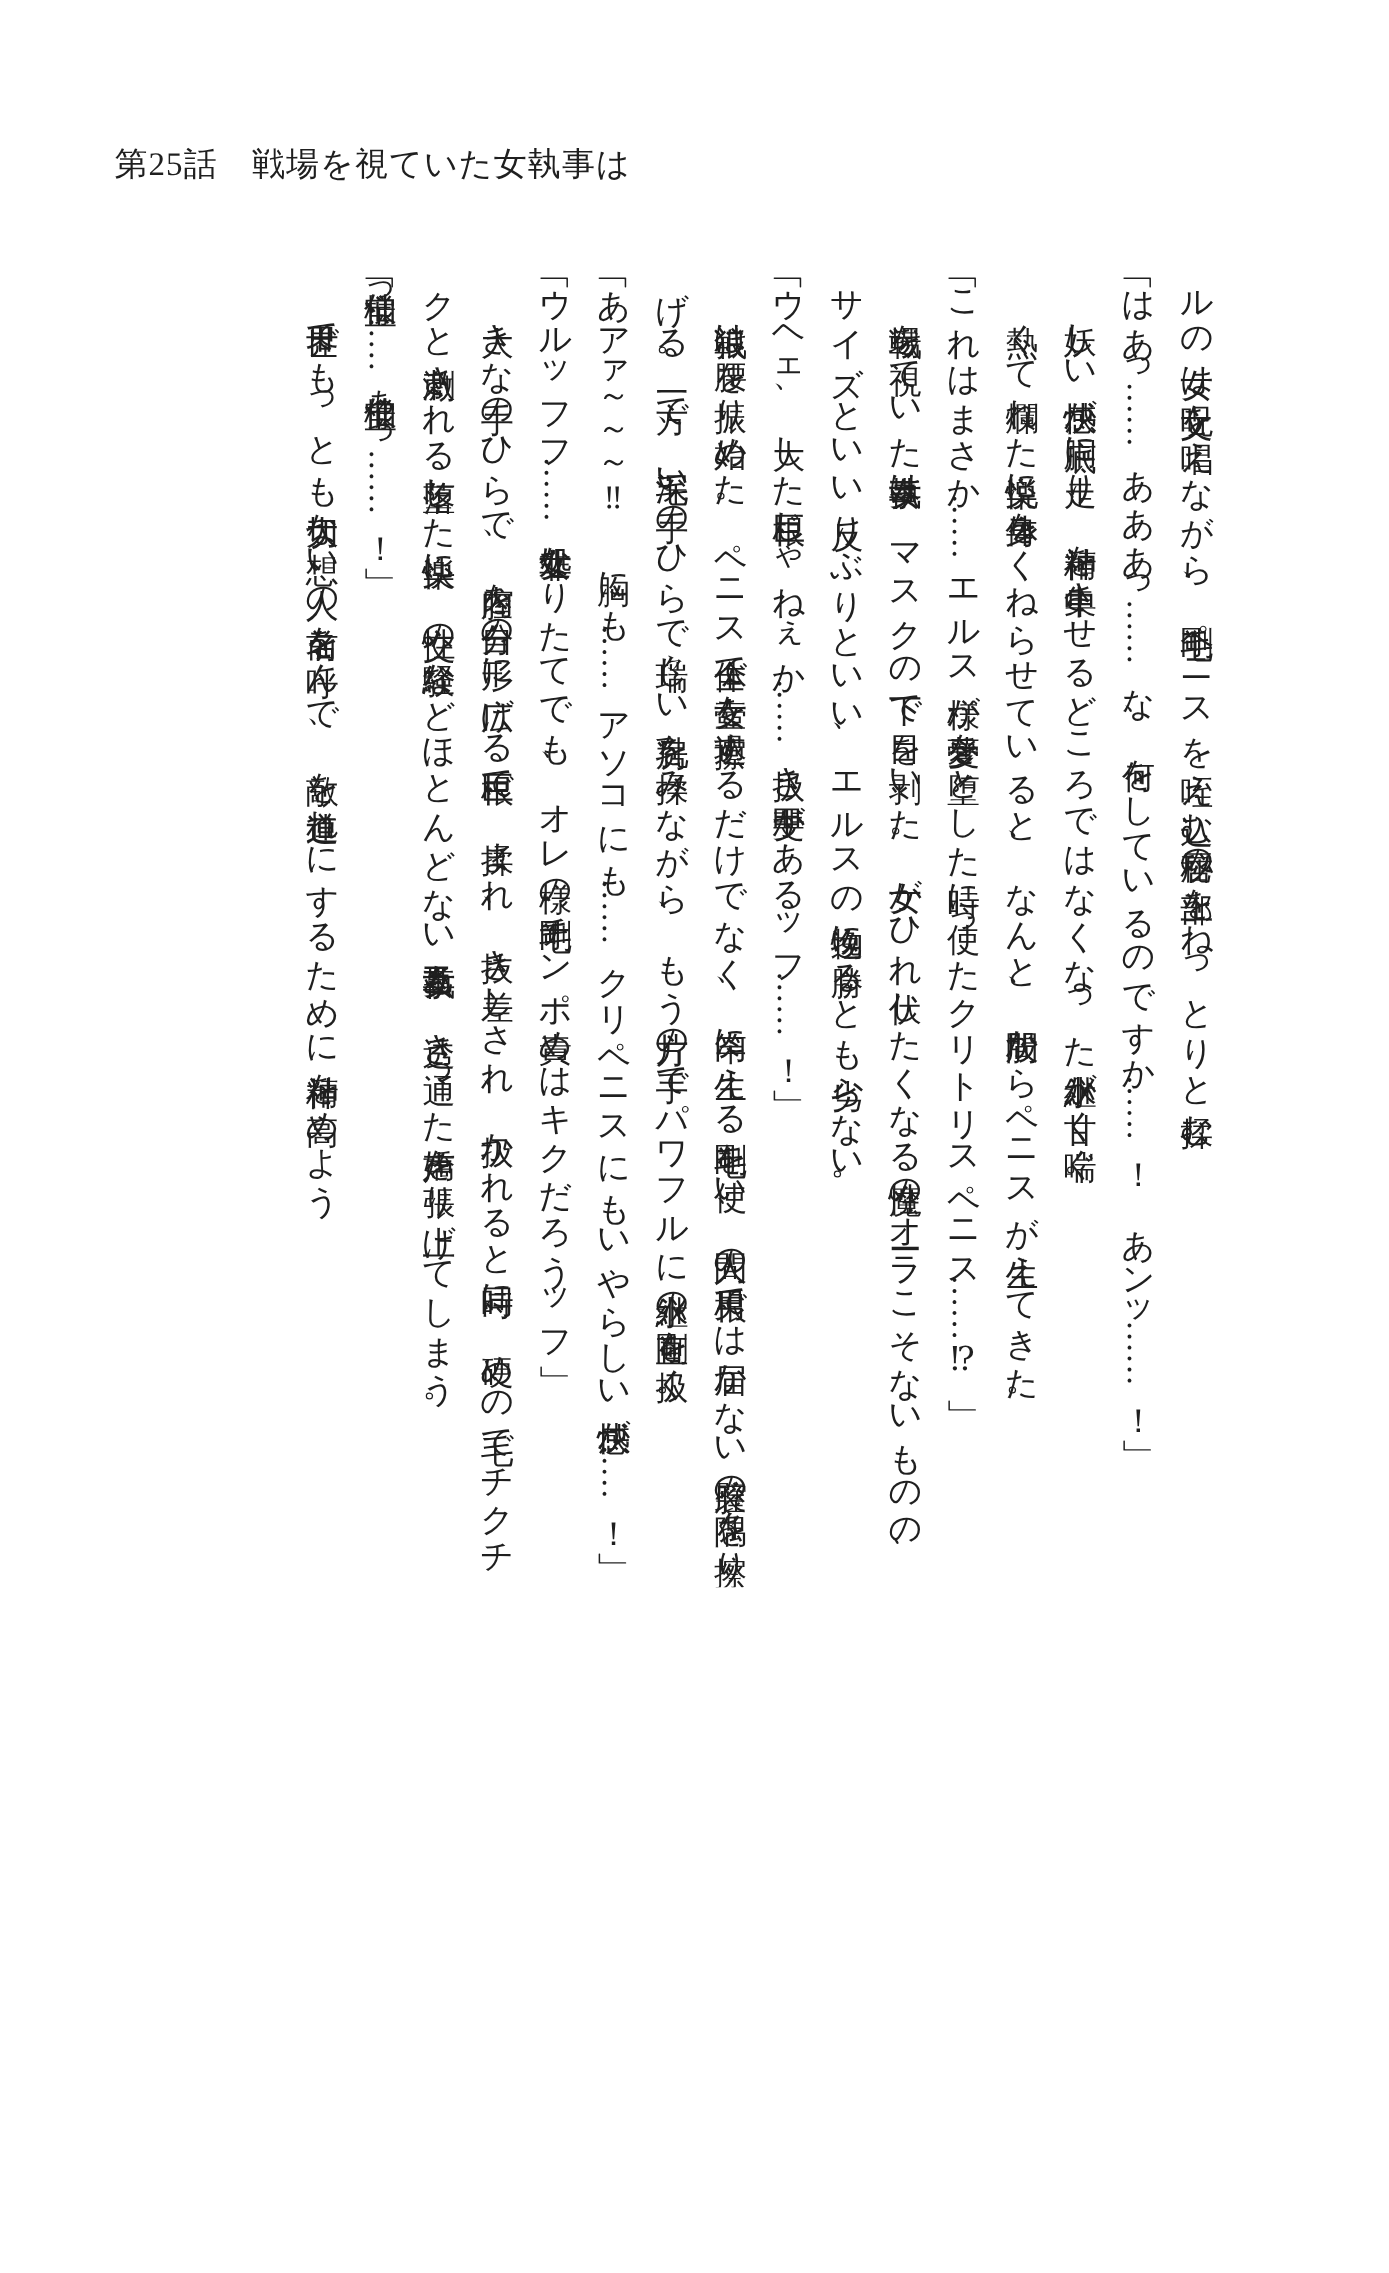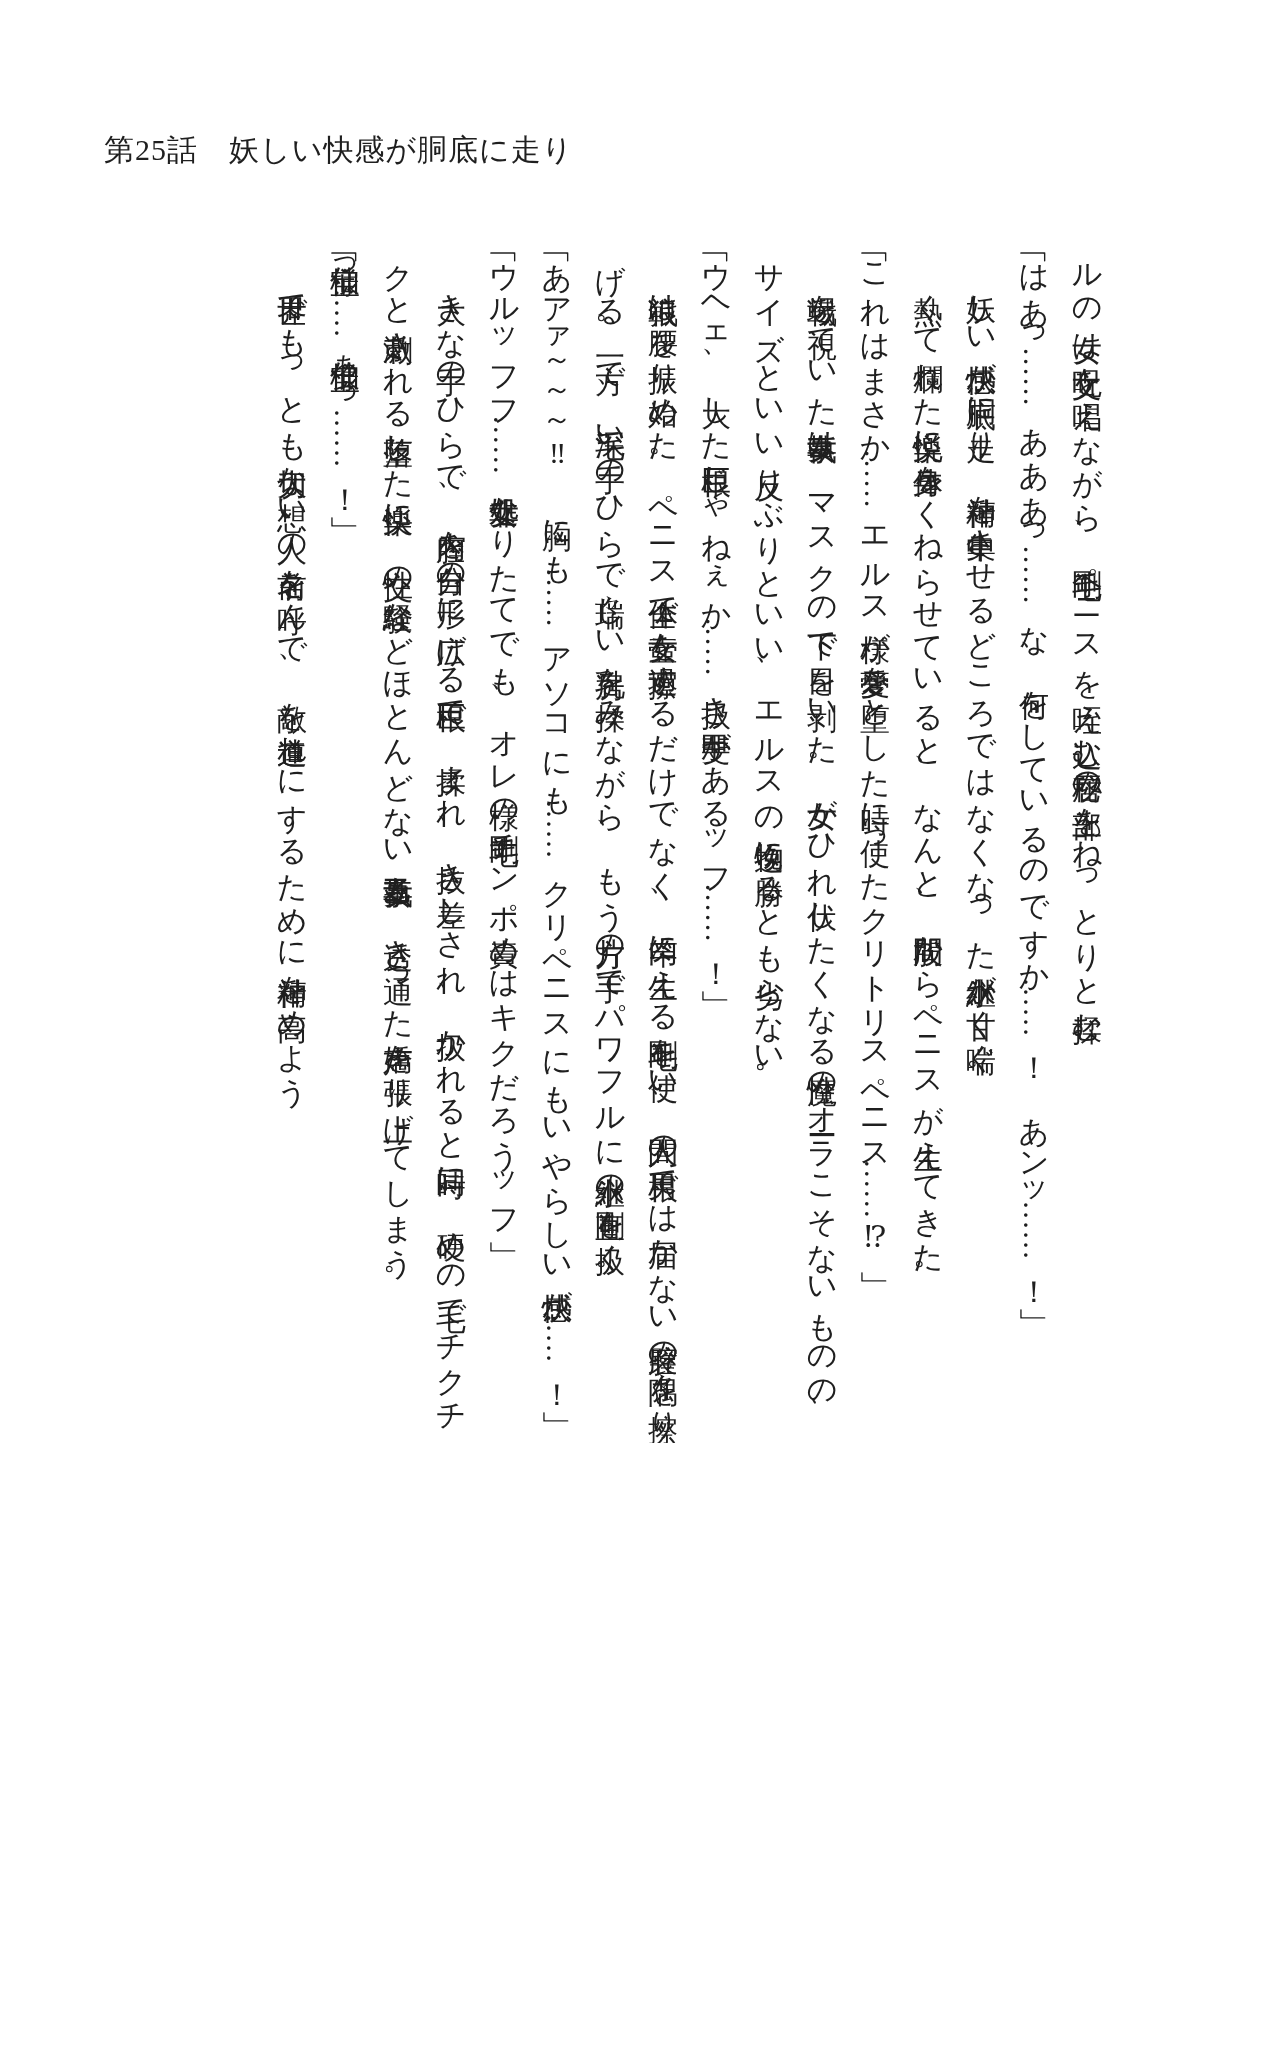--- a/index.html
+++ b/index.html
@@ -56,21 +56,21 @@
     bottom: 0;
     width: 100%;
     height: 120px;
   }
 </style>
 </head>
 <body>
 
 <div class="page">
 
-  <div class="chapter-header">第25話　妖しい快感が胴底に走り</div>
+  <div class="chapter-header">第25話　戦場を視ていた女執事は</div>
 
   <div class="text-block">
       <p>ルの女は呪文を唱えながら、剛毛ペニスを咥え込む秘唇の上部をねっとりと揉む。</p>
       <p>「はあっ……あああっ……な、何をしているのですか……！　あンッ……！」</p>
       <p class="indent">妖しい快感が胴底に走り、精神を集中させるどころではなくなった氷継が甘く喘ぐ。</p>
       <p class="indent">熱くて爛れた悦楽に身体をくねらせていると、なんと、股間からペニスが生えてきた。</p>
       <p>「これはまさか……エルス様が愛夢を堕とした時に使ったクリトリスペニス……⁉」</p>
       <p class="indent">戦場を視ていた女執事は、マスクの下で目を剥いた。女がひれ伏したくなる魔性のオーラこそないものの、サイズといい反りぶりといい、エルスの逸物に勝るとも劣らない。</p>
       <p>「ウヘェ、大した巨根じゃねぇか……扱き甲斐があるッフ……！」</p>
       <p class="indent">戦狼は腰を振り始めた。ペニス全体で女壺を擦過するだけでなく、肉竿に生える剛毛を使い、人間の男根では届かない膣襞の隅々を擦り上げる。一方で、毛深い手のひらで瑞々しい乳房を揉みながら、もう片方の手でパワフルに氷継の剛直を扱く。</p>

